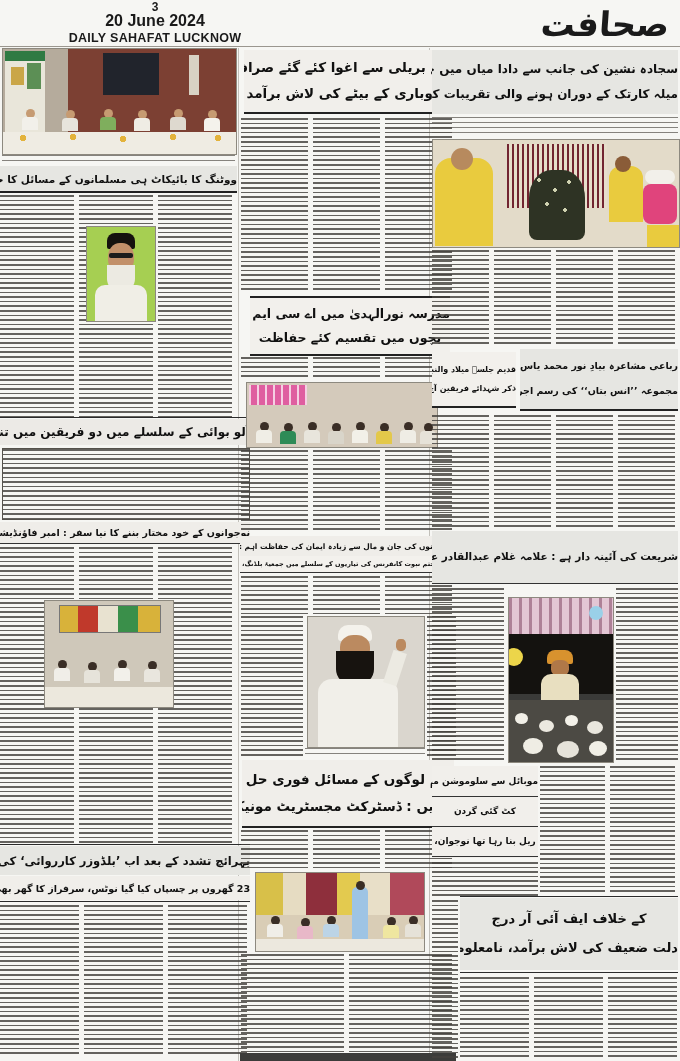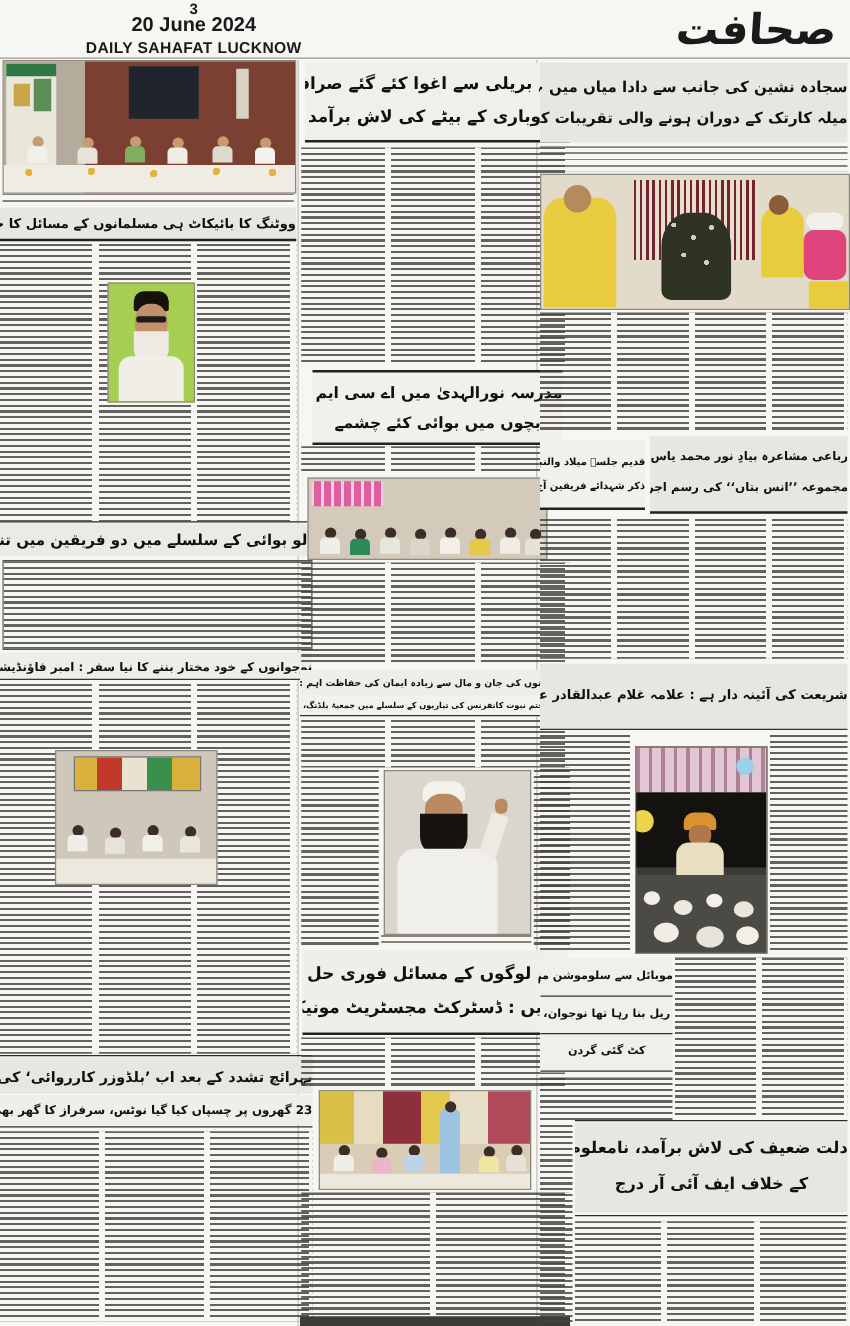--- a/index.html
+++ b/index.html
@@ -133,21 +133,21 @@
   <div class="abs tsim" style="left:0;top:905px;width:250px;height:152px;--cw:84px;"></div>
 
   <div class="abs hl plain" style="left:244px;top:50px;width:212px;height:62px;font-size:13.5px;background:#f1efeb;border-bottom:2px solid #222;line-height:1.9;">
     <span class="ln">رائے بریلی سے اغوا کئے گئے صرافہ</span>
     <span class="ln">کاروباری کے بیٹے کی لاش برآمد</span>
   </div>
   <div class="abs tsim" style="left:241px;top:118px;width:215px;height:172px;--cw:72px;"></div>
 
   <div class="abs hl plain" style="left:250px;top:296px;width:200px;height:56px;font-size:12.5px;background:#f2f0ec;border-top:2px solid #222;border-bottom:2px solid #222;line-height:1.9;">
     <span class="ln">مدرسہ نورالہدیٰ میں اے سی ایم نے</span>
-    <span class="ln">بچوں میں بوائی کئے چشمے</span>
+    <span class="ln">بچوں میں تقسیم کئے حفاظت</span>
   </div>
   <div class="abs tsim" style="left:241px;top:357px;width:215px;height:23px;--cw:72px;"></div>
 
   <div class="abs photo" style="left:246px;top:382px;width:190px;height:64px;background:#d4cabb;">
     <div class="abs" style="left:2px;top:2px;width:58px;height:20px;background:#df5ea0;background-image:repeating-linear-gradient(90deg,rgba(255,255,255,.7) 0 2px,transparent 2px 8px);"></div>
     <div class="pn dk" style="left:8px;bottom:4px;--c:#f0eee6;">
         <i></i>
         <b></b>
       </div>
     <div class="pn dk" style="left:32px;bottom:3px;--c:#2e8b57;">
@@ -284,28 +284,28 @@
     <div class="abs dot" style="left:30px;bottom:30px;width:15px;height:12px;background:#ece9e0;"></div>
     <div class="abs dot" style="left:56px;bottom:36px;width:13px;height:11px;background:#f3f1e9;"></div>
     <div class="abs dot" style="left:78px;bottom:28px;width:16px;height:13px;background:#e9e6dd;"></div>
     <div class="abs dot" style="left:14px;bottom:8px;width:20px;height:16px;background:#efede4;"></div>
     <div class="abs dot" style="left:48px;bottom:4px;width:22px;height:17px;background:#e6e3da;"></div>
     <div class="abs dot" style="left:80px;bottom:6px;width:18px;height:15px;background:#f1efe6;"></div>
   </div>
 
   <div class="abs hl plain" style="left:432px;top:766px;width:106px;height:92px;font-size:9px;background:#f1efeb;line-height:3.2;">
     <span class="ln" style="border-bottom:1px solid #333;">موبائل سے سلوموشن میں</span>
+    <span class="ln" style="border-bottom:1px solid #333;">کٹ گئی گردن</span>
     <span class="ln" style="border-bottom:1px solid #333;">ریل بنا رہا تھا نوجوان،</span>
-    <span class="ln" style="border-bottom:1px solid #333;">کٹ گئی گردن</span>
   </div>
   <div class="abs tsim" style="left:540px;top:766px;width:138px;height:126px;--cw:70px;"></div>
   <div class="abs tsim" style="left:432px;top:862px;width:106px;height:34px;--cw:999px;"></div>
   <div class="abs tsim" style="left:432px;top:900px;width:26px;height:158px;--cw:999px;"></div>
 
   <div class="abs hrule" style="left:460px;top:896px;width:218px;height:1px;"></div>
   <div class="abs hl" style="left:460px;top:898px;width:218px;height:72px;font-size:13px;line-height:2.2;">
+    <span class="ln">کے خلاف ایف آئی آر درج</span>
     <span class="ln">دلت ضعیف کی لاش برآمد، نامعلوم</span>
-    <span class="ln">کے خلاف ایف آئی آر درج</span>
   </div>
   <div class="abs hrule" style="left:460px;top:972px;width:218px;height:1px;"></div>
   <div class="abs tsim" style="left:460px;top:977px;width:218px;height:80px;--cw:74px;"></div>
 
 </div>
 
 </body></html>

